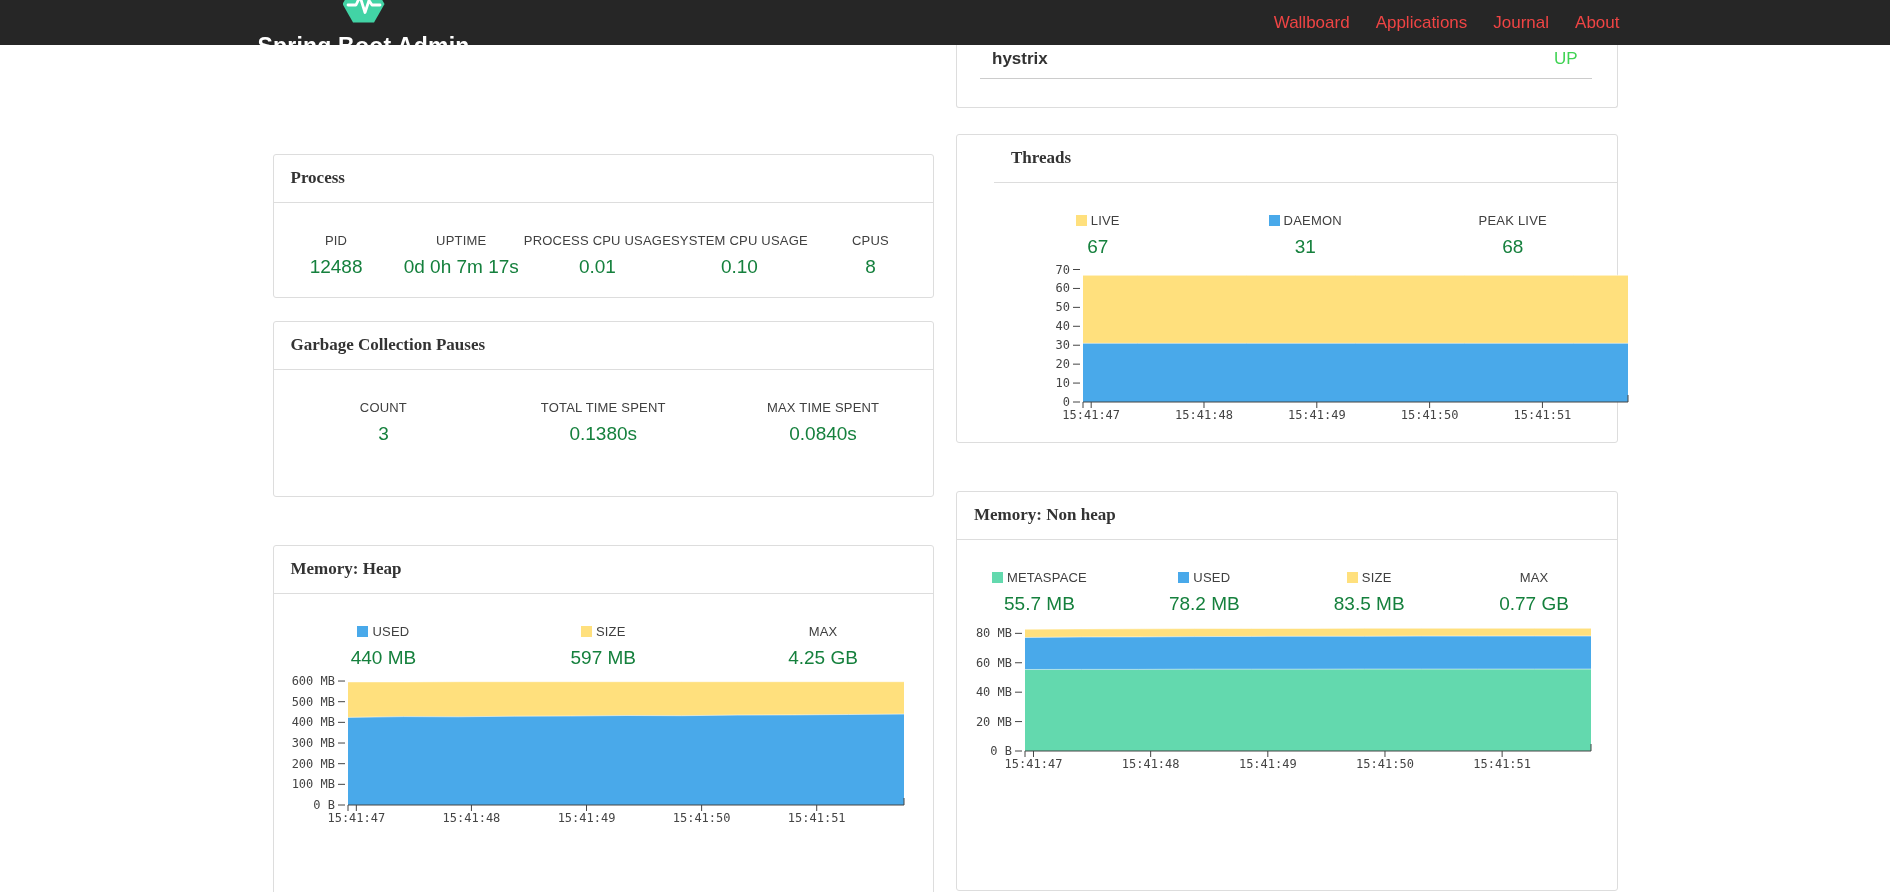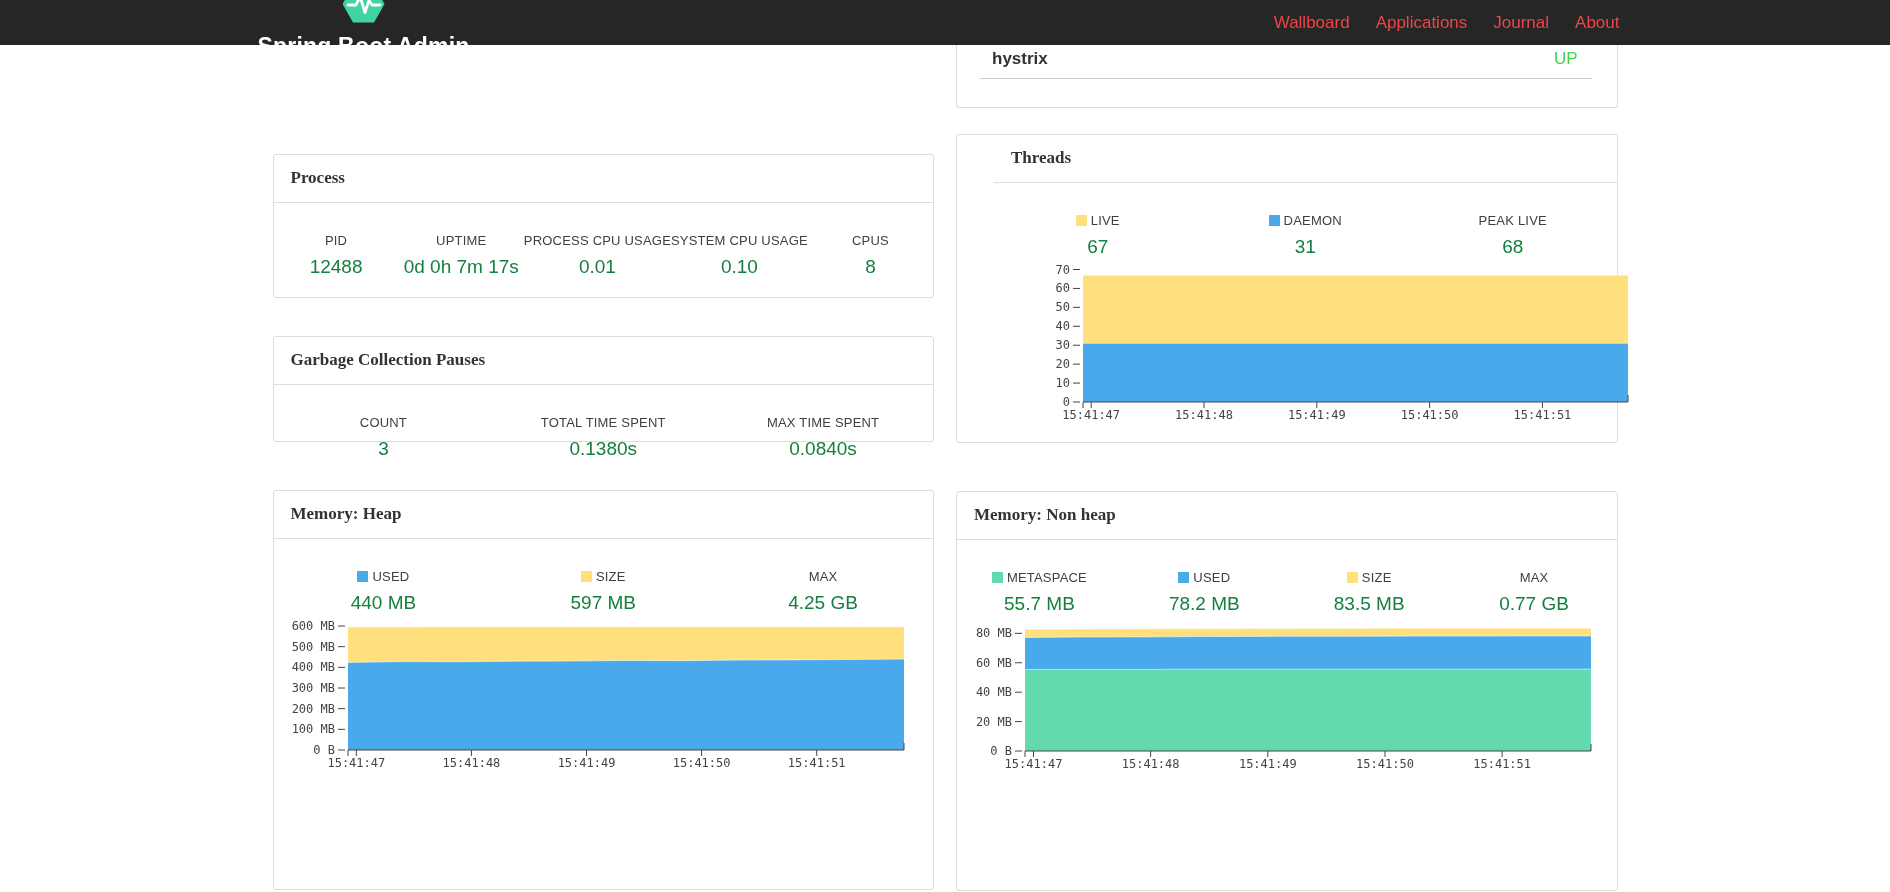--- a/index.html
+++ b/index.html
@@ -34,21 +34,21 @@
 
   
   .stats-row { display:flex; padding-top:28px; }
   .stat-col { flex:1; text-align:center; }
   .stat-label { font-size:13px; color:#404040; letter-spacing:.2px; white-space:nowrap; }
   .swatch { display:inline-block; width:11px; height:11px; margin-right:4px; vertical-align:-1px; }
   .stat-value { margin-top:7px; font-size:19px; color:#15803d; }
 
   
   .h-process { height:144px; margin-top:109px; }
-  .h-gc      { height:106px; margin-top:38px; }
+  .h-gc      { height:176px; margin-top:23px; }
   .h-threads { height:309px; margin-top:26px;padding-left:37px; }
   .h-mem     { height:400px; margin-top:48px; }
 
   svg.chart { display:block; }
   .chart text { font-family:"DejaVu Sans Mono", monospace; font-size:12px; fill:#444; }
 </style>
 </head>
 <body>
 
 <div class="navbar">

